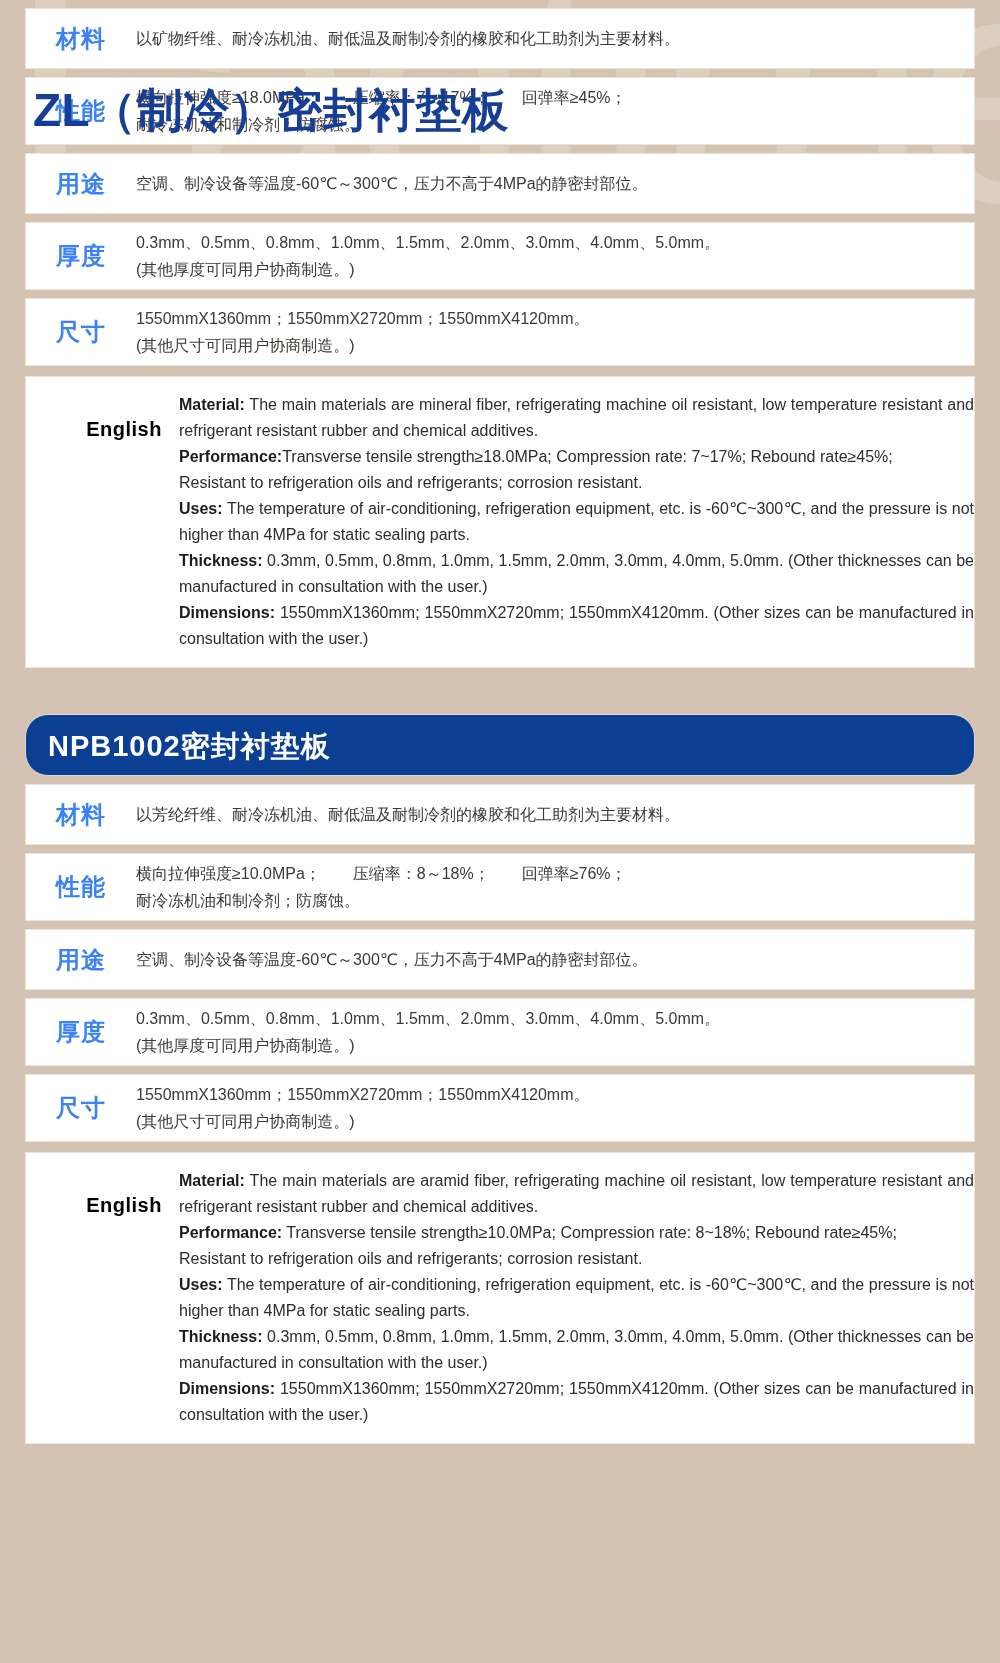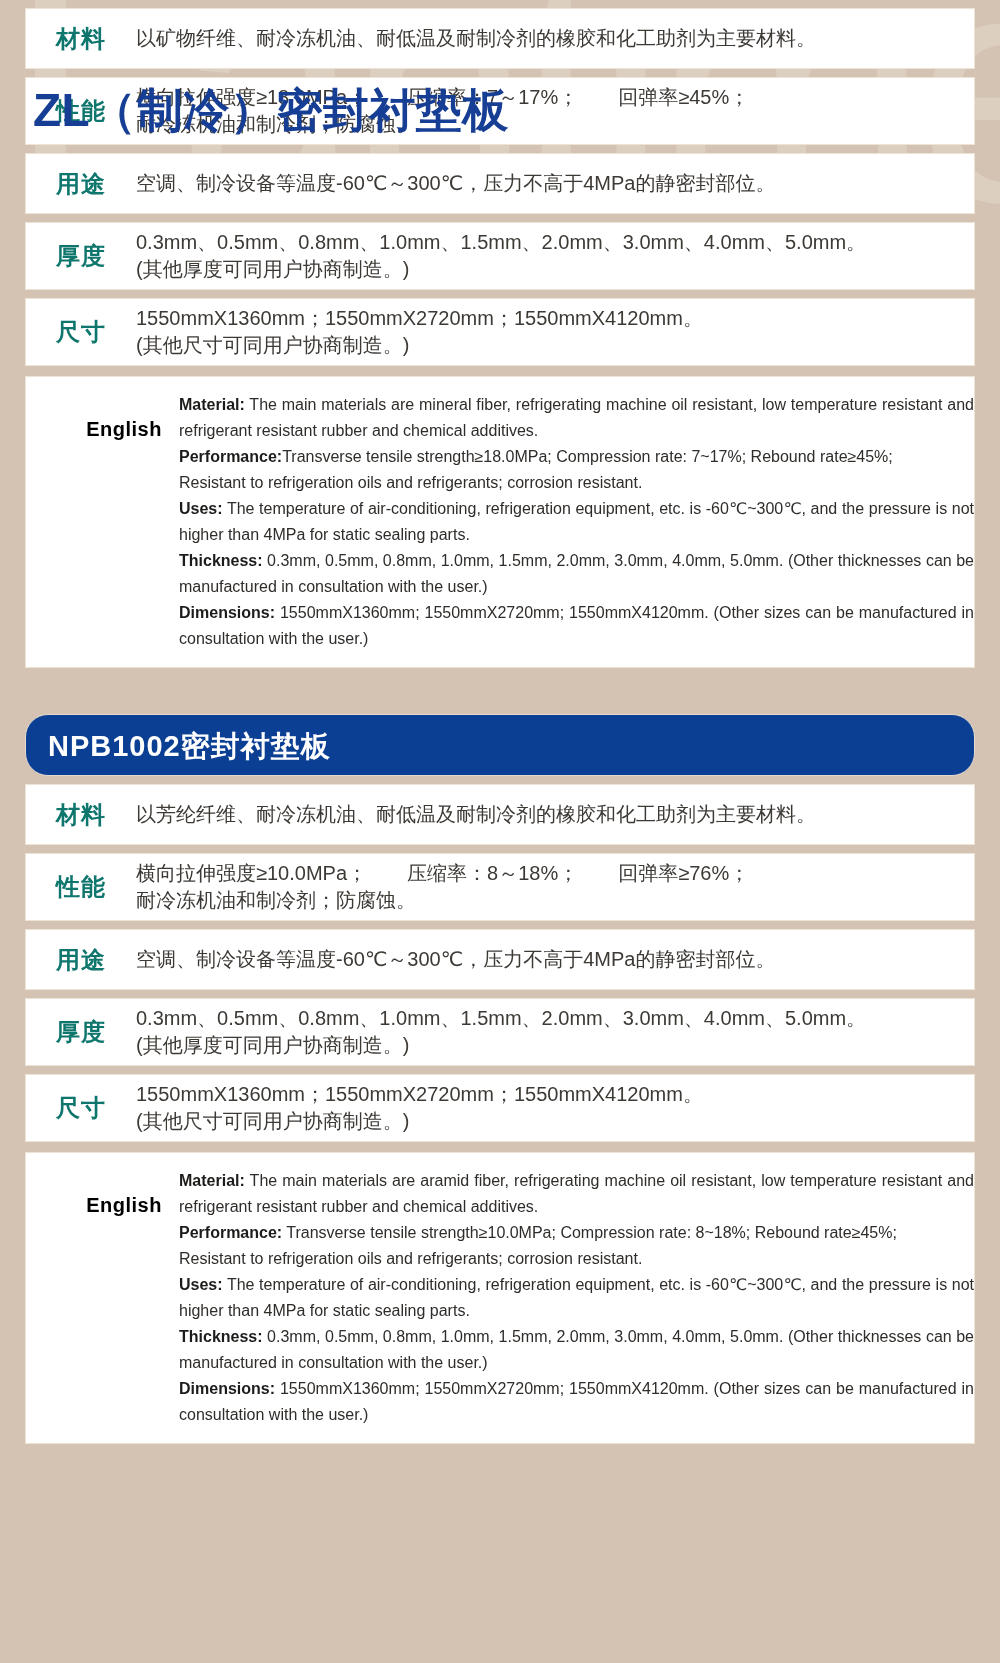--- a/index.html
+++ b/index.html
@@ -57,26 +57,26 @@
     background:#ffffff;
     border:1px solid #eee3d7;
     margin-top:8px;
     min-height:61px;
   }
   .row-label {
     flex:0 0 110px;
     text-align:center;
     font-size:24px;
     font-weight:bold;
-    color:#0f766e;
+    color:#3b82f6;
     letter-spacing:1px;
   }
   .row-value {
     flex:1;
-    font-size:20px;
+    font-size:16px;
     color:#3d3935;
     line-height:27px;
     padding:6px 22px 6px 0;
   }
   .row.english {
     margin-top:10px;
     align-items:flex-start;
     padding:15px 0 15px 0;
   }
   .english-label {

